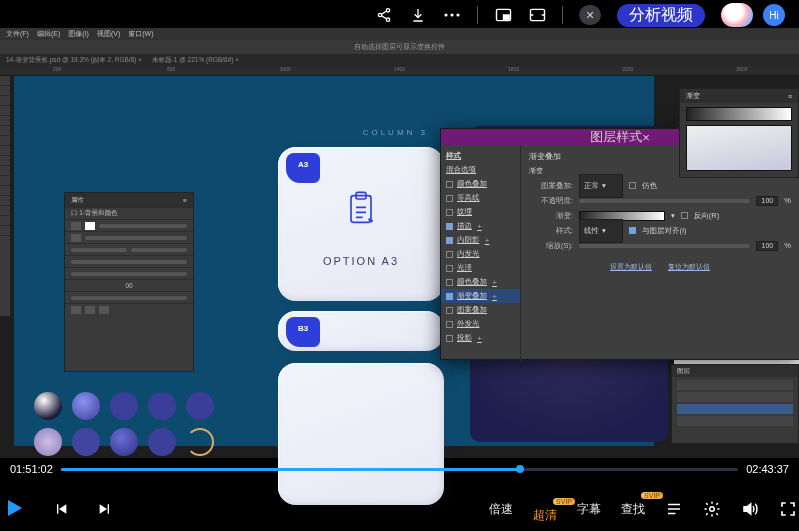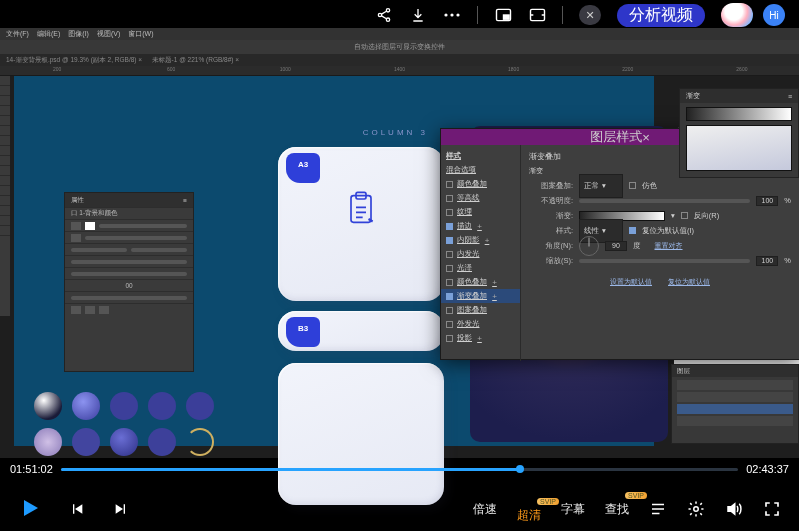--- a/index.html
+++ b/index.html
@@ -90,21 +90,21 @@
 .rpanel .grad-edit { margin:4px 6px; height:14px; background:linear-gradient(90deg,#222,#fff); border:1px solid #111; }
 .rpanel2 { position:absolute; right:0; top:336px; width:128px; height:80px; background:#383838; border:1px solid #222; font-size:6.5px; }
 
 
 .progress { position:absolute; left:0; top:458px; width:100%; height:22px; display:flex; align-items:center; padding:0 10px; gap:8px; }
 .time { font-size:11px; color:#fff; }
 .bar { flex:1; height:3px; background:#2a3440; position:relative; border-radius:2px; }
 .bar-fill { position:absolute; left:0; top:0; height:100%; background:#27a3ff; border-radius:2px; }
 .bar-knob { position:absolute; top:50%; width:8px; height:8px; background:#27a3ff; border-radius:50%; transform:translate(-50%,-50%); }
 
-.controls { position:absolute; left:0; bottom:0; width:100%; height:44px; display:flex; align-items:center; padding:0 18px; }
+.controls { position:absolute; left:0; bottom:0; width:100%; height:44px; display:flex; align-items:center; padding:0 2px; }
 .cgroup-l { display:flex; align-items:center; gap:26px; }
 .cgroup-r { margin-left:auto; display:flex; align-items:center; gap:20px; font-size:12px; }
 .play-ico { color:#1e9bff; cursor:pointer; }
 .ctl-ico { width:18px; height:18px; display:flex; align-items:center; justify-content:center; color:#fff; cursor:pointer; }
 .ctl-txt { color:#eee; cursor:pointer; position:relative; font-size:12px; }
 .ctl-txt.active { color:#ff9b1a;margin-top:13px; }
 .svip { position:absolute; top:-9px; right:-18px; font-size:7px; background:linear-gradient(90deg,#f6c060,#f0a030); color:#552; padding:0 3px; border-radius:5px; }
 </style>
 </head>
 <body>
@@ -202,20 +202,21 @@
     <div class="card-col">
       <div class="col-head">COLUMN 3</div>
       <div class="card">
         <div class="tag">A3</div>
         <svg class="ico" viewBox="0 0 48 48" fill="none" stroke="#3142d8" stroke-width="2">
           <rect x="12" y="8" width="24" height="32" rx="3"></rect>
             <rect x="18" y="4" width="12" height="8" rx="2"></rect>
           <path d="M18 22h12M18 28h12M18 34h8"></path>
             <path d="M33 36l5 3" stroke-width="2.5"></path>
         </svg>
+        <div class="lbl">OPTION A3</div>
       </div>
       <div class="card cut">
         <div class="tag">B3</div>
       </div>
       <div class="card plain"></div>
     </div>
 
     <div class="panel-sm">
       <div class="hdr">
           <span>属性</span>
@@ -364,28 +365,21 @@
             <span class="cb"></span>
             <span>反向(R)</span>
           </div>
         <div class="frow">
             <span class="flab">样式:</span>
             <span class="fsel">
               <span>线性</span>
               <span>▾</span>
             </span>
             <span class="cb on"></span>
-            <span>复位为默认值(I)</span>
-          </div>
-        <div class="frow">
-            <span class="flab">角度(N):</span>
-            <span class="ang"></span>
-            <span class="pct">90</span>
-            <span>度</span>
-            <span class="vunder" style="margin-left:8px">重置对齐</span>
+            <span>与图层对齐(I)</span>
           </div>
         <div class="frow">
             <span class="flab">缩放(S):</span>
             <span class="mini-slider" style="width:86px"></span>
             <span class="pct">100</span>
             <span>%</span>
           </div>
         <div class="frow" style="justify-content:center;gap:16px;margin-top:6px">
           <span class="vunder">设置为默认值</span>
           <span class="vunder">复位为默认值</span>

